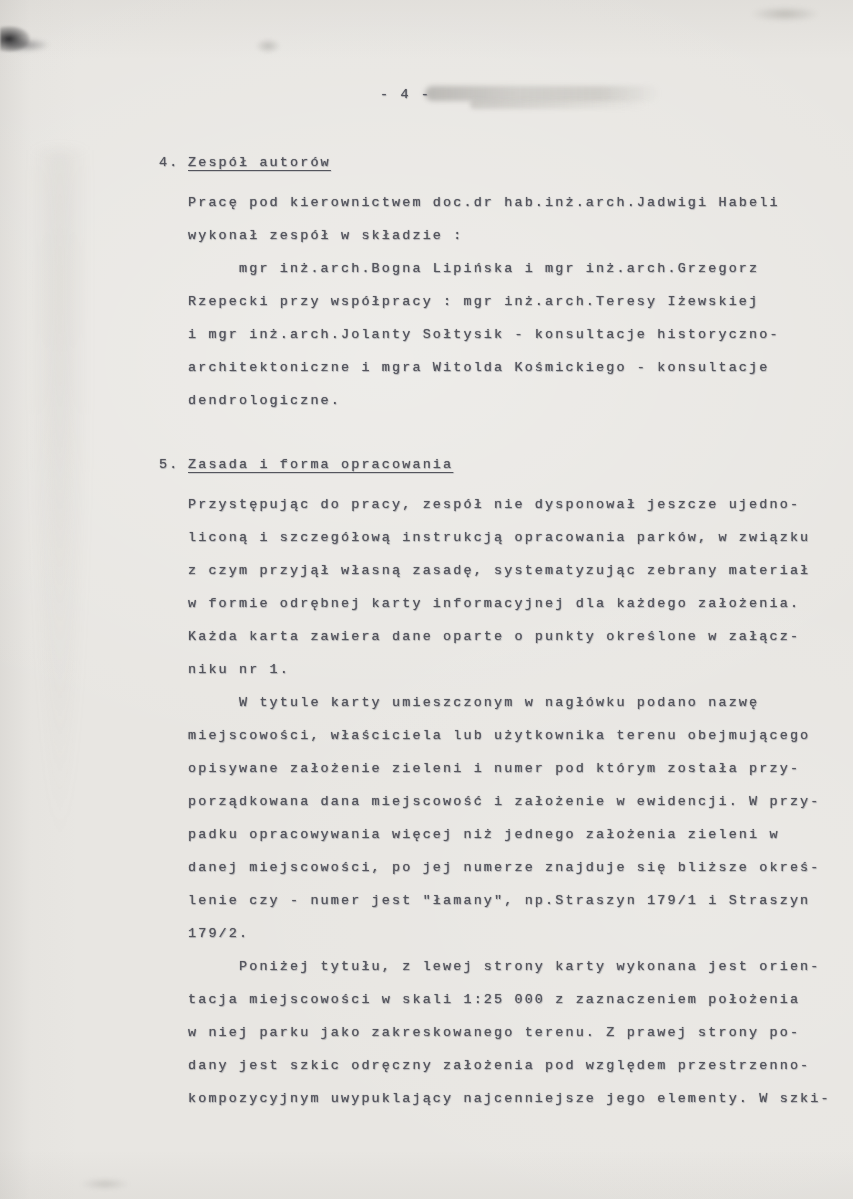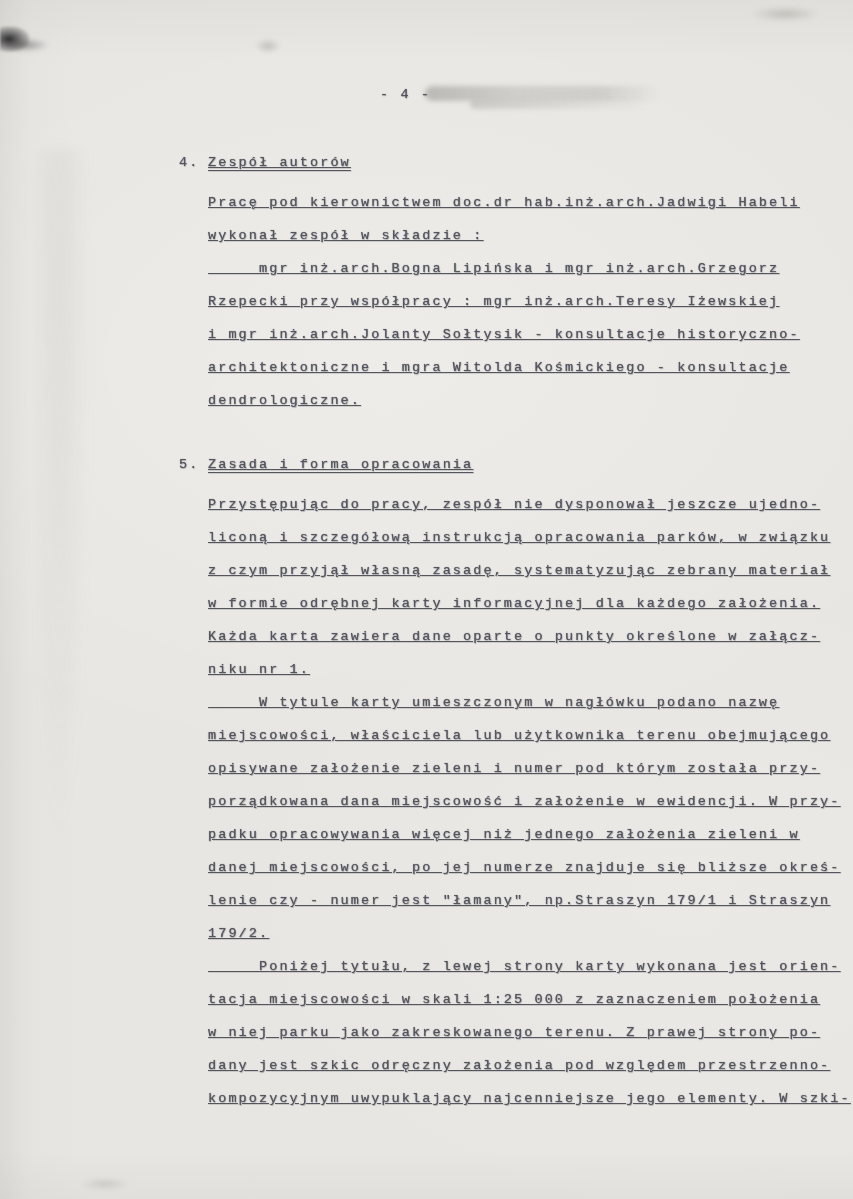--- a/index.html
+++ b/index.html
@@ -31,23 +31,22 @@
     text-shadow: 0 0 1px rgba(84,85,96,0.85), 0.6px 0.6px 0.8px rgba(84,85,96,0.35);
   }
   .page-number {
     position: absolute;
     top: 78px;
     left: 380px;
   }
   .content {
     position: absolute;
     top: 146px;
-    left: 179px;
+    left: 159px;
     width: 660px;
-    text-decoration: underline;
   }
   .section + .section { margin-top: 31px; }
   .section-header { margin-bottom: 7px; }
   .section-number { display: inline-block; width: 29px; }
   .section-heading {
     text-decoration: underline;
     text-underline-offset: 4px;
     text-decoration-thickness: 1px;
   }
   .section-body { margin-left: 29px; }

